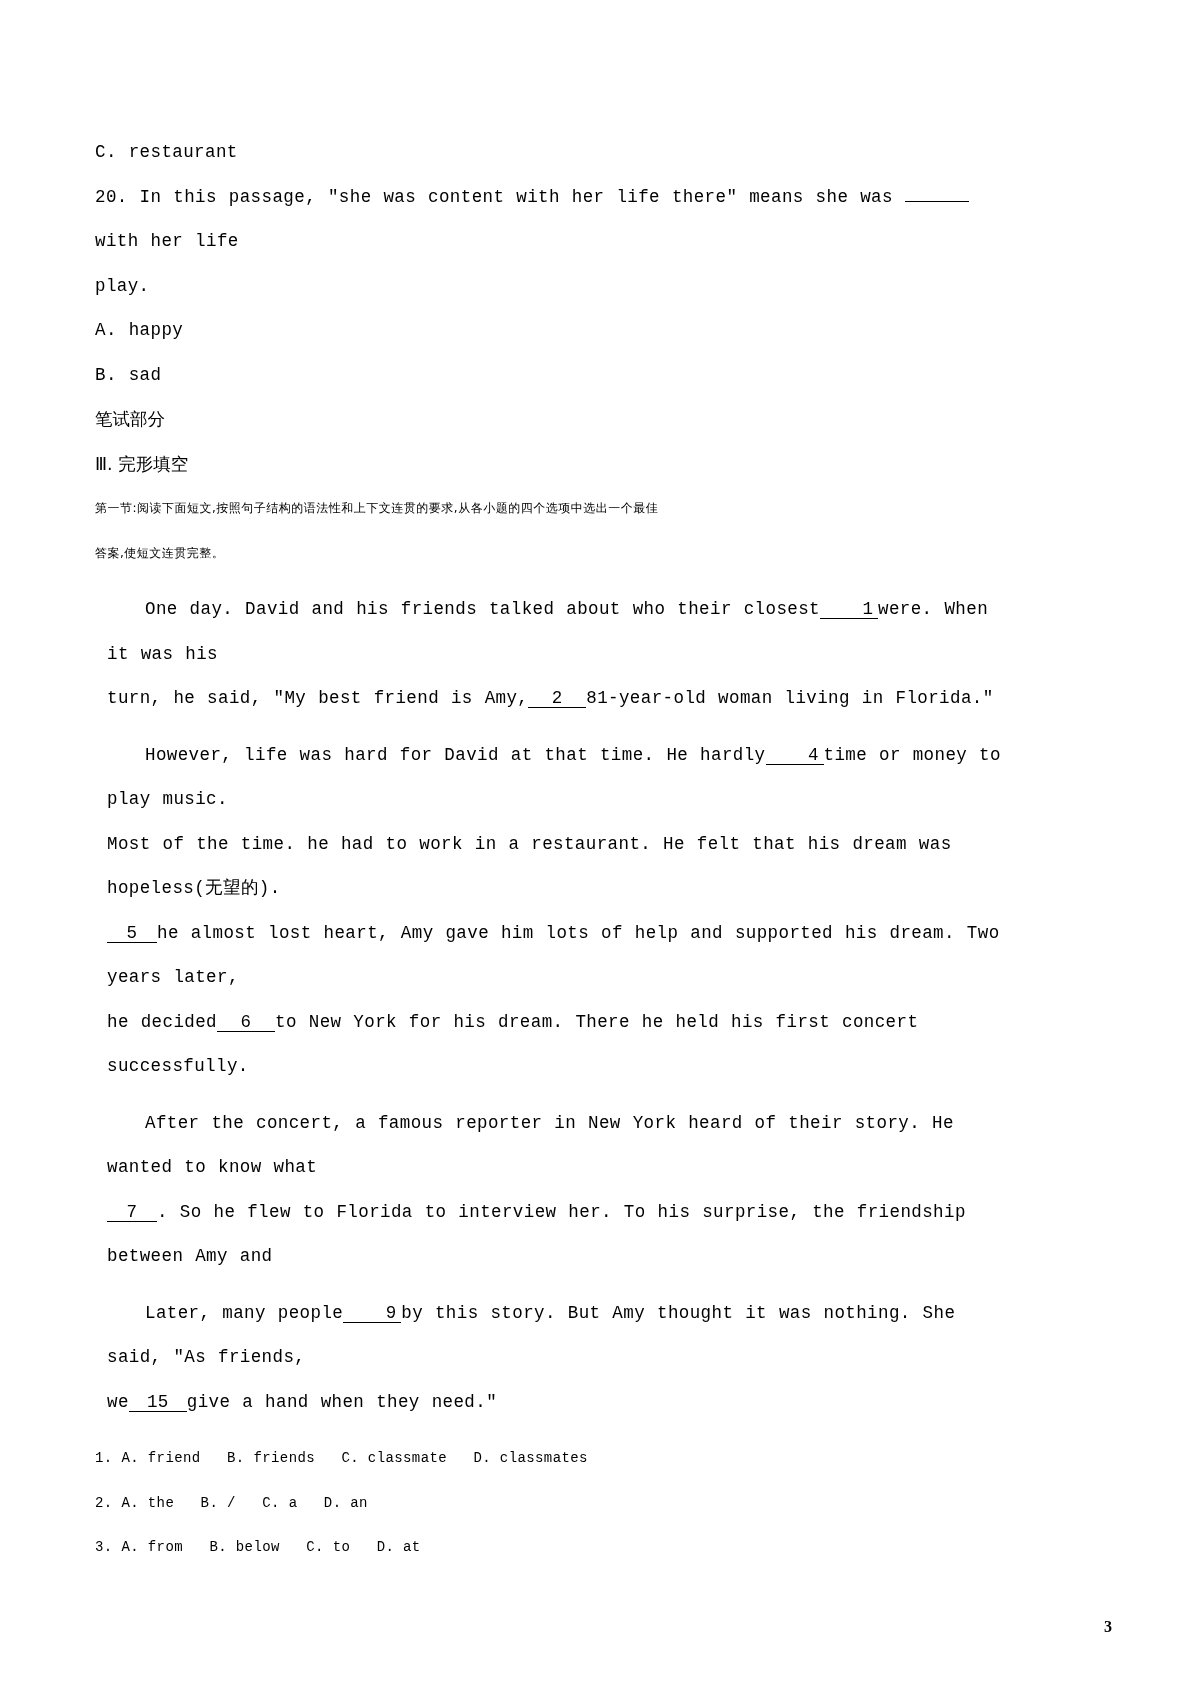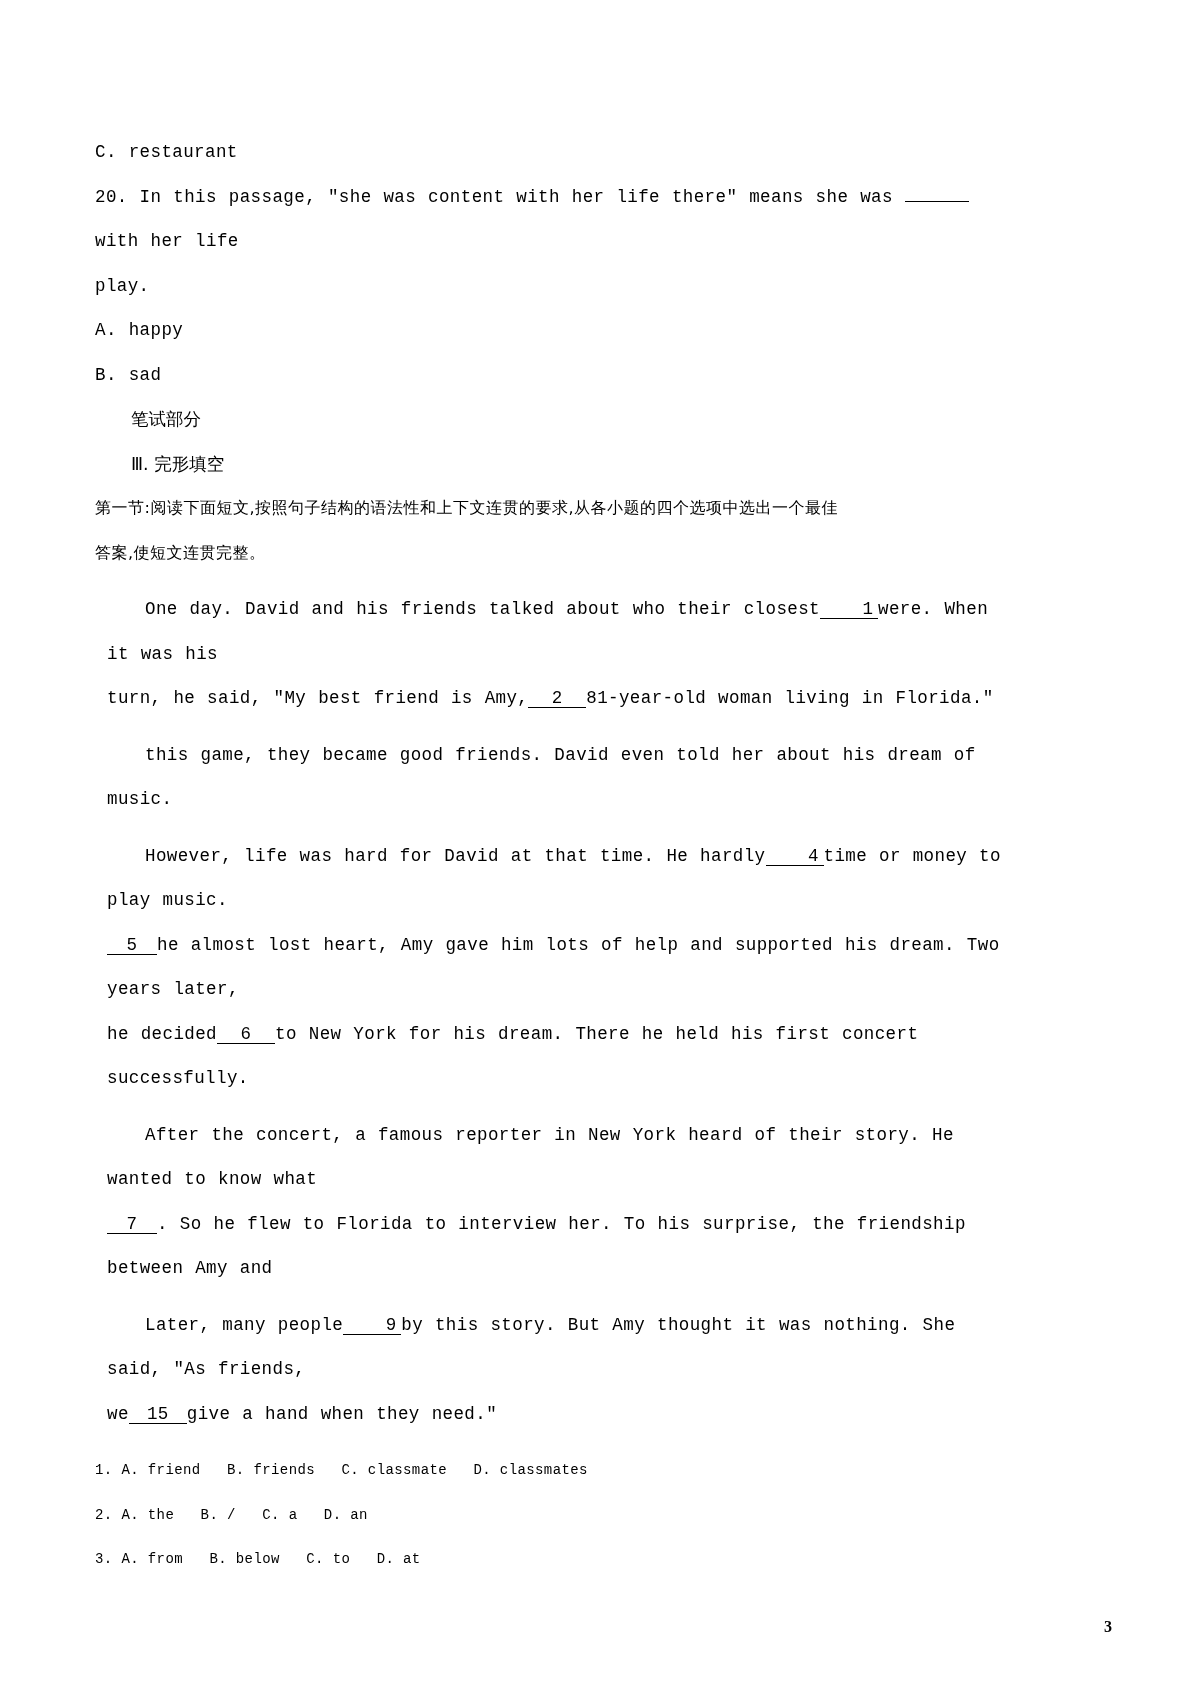--- a/index.html
+++ b/index.html
@@ -25,21 +25,21 @@
   }
   .line {
     font-size: 17.5px;
     line-height: 44.5px;
     letter-spacing: 0.4px;
     white-space: pre-wrap;
     word-spacing: 1px;
   }
   .cn {
     font-family: "DejaVu Sans", "Liberation Sans", sans-serif;
-    font-size: 16px;
+    font-size: 12px;
     line-height: 44.5px;
     letter-spacing: 0.5px;
   }
   .para {
     margin: 12px;
   }
   .para .line:first-child {
     text-indent: 38px;
   }
   .blank {
@@ -56,21 +56,20 @@
   .opt-line {
     font-size: 14px;
     line-height: 44.5px;
     letter-spacing: 0.4px;
     white-space: pre;
   }
   .heading-cn {
     font-family: "DejaVu Sans", "Liberation Sans", sans-serif;
     font-size: 17.5px;
     line-height: 44.5px;
-    margin-left: 36px;
   }
   .pagenum {
     position: absolute;
     right: 88px;
     bottom: 62px;
     font-family: "Liberation Serif", "DejaVu Serif", serif;
     font-size: 16px;
     font-weight: bold;
     color: #000;
   }
@@ -95,25 +94,25 @@
     <div class="cn">第一节:阅读下面短文,按照句子结构的语法性和上下文连贯的要求,从各小题的四个选项中选出一个最佳</div>
     <div class="cn">答案,使短文连贯完整。</div>
 
     <div>
       <div class="para">
         <div class="line"><span>One day. David and his friends talked about who their closest</span><span class="blank w-num">1</span><span>were. When it was his</span></div>
         <div class="line"><span>turn, he said, "My best friend is Amy,</span><span class="blank w-num">2</span><span>81-year-old woman living in Florida."</span></div>
       </div>
 
       <div class="para">
-        <div class="line"><span>this game, they became good friends. David even told her about his dream of music.</span></div>
       </div>
 
       <div class="para">
         <div class="line"><span>However, life was hard for David at that time. He hardly</span><span class="blank w-num">4</span><span>time or money to play music.</span></div>
+        <div class="line"><span>Most of the time. he had to work in a restaurant. He felt that his dream was hopeless(无望的).</span></div>
         <div class="line"><span class="blank w-num2">5</span><span>he almost lost heart, Amy gave him lots of help and supported his dream. Two years later,</span></div>
         <div class="line"><span>he decided</span><span class="blank w-num">6</span><span>to New York for his dream. There he held his first concert successfully.</span></div>
       </div>
 
       <div class="para">
         <div class="line"><span>After the concert, a famous reporter in New York heard of their story. He wanted to know what</span></div>
         <div class="line"><span class="blank w-num2">7</span><span>. So he flew to Florida to interview her. To his surprise, the friendship between Amy and</span></div>
       </div>
 
       <div class="para">

